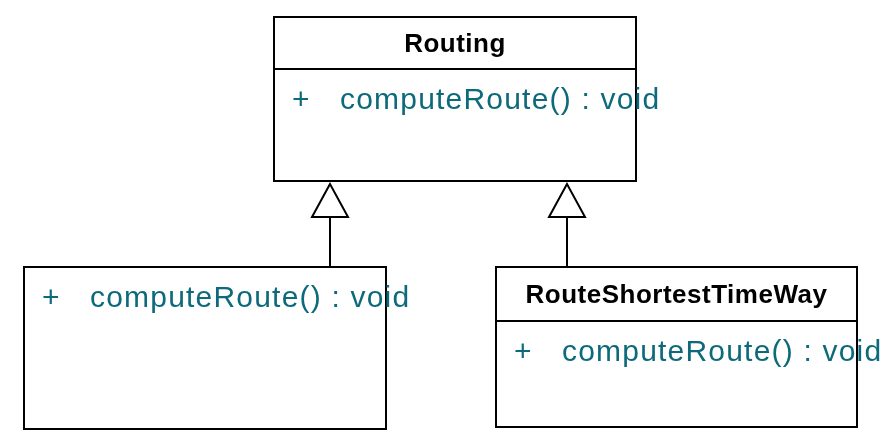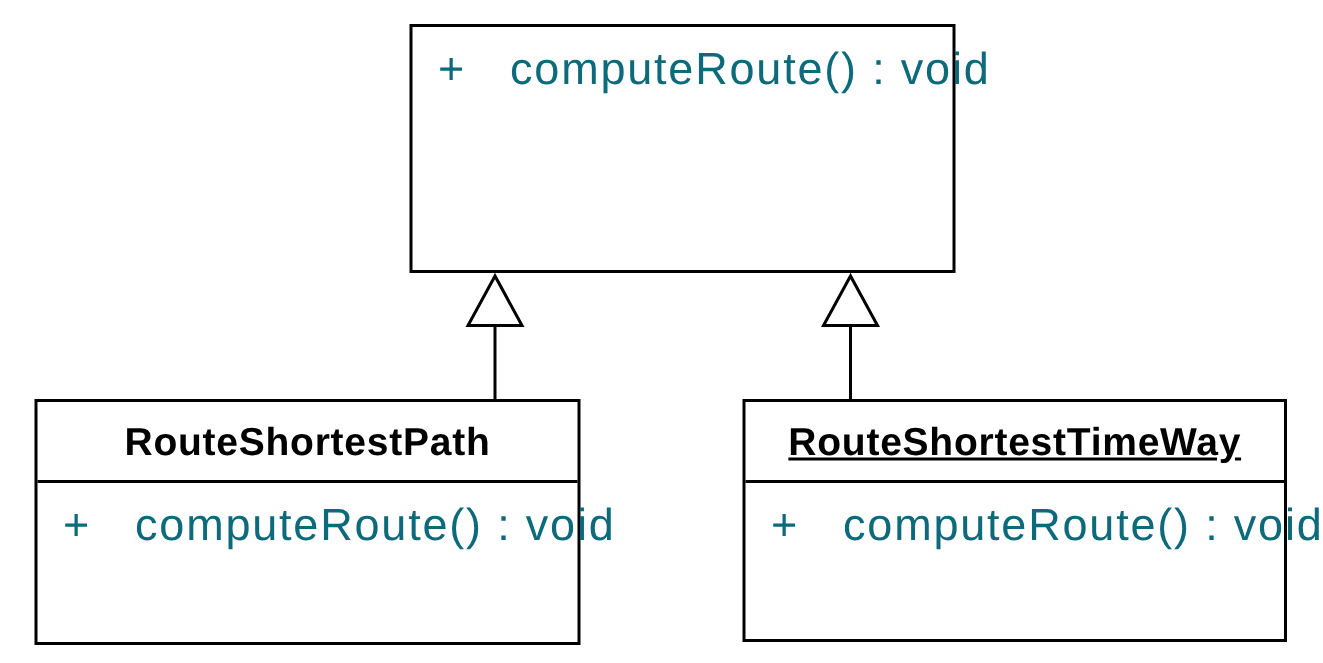--- a/index.html
+++ b/index.html
@@ -40,21 +40,21 @@
     justify-content: center;
     border-bottom: 2px solid var(--border, #000000);
     font-weight: bold;
     font-size: 26px;
     letter-spacing: 0.5px;
     color: var(--class-title, #000000);
     white-space: nowrap;
   }
   .routing .class-title       { height: 50px; }
   .shortest-path .class-title { height: 52px; }
-  .shortest-time .class-title { height: 52px; text-decoration: underline; }
+  .shortest-time .class-title { height: 52px; }
 
   .class-methods {
     padding: 14px 0 0 17px;
     white-space: nowrap;
   }
   .method-row {
     font-size: 30px;
     letter-spacing: 1.2px;
     color: var(--method-text, #0d6a7a);
     line-height: 30px;
@@ -75,31 +75,31 @@
       <line x1="330" y1="216" x2="330" y2="267" stroke="#000000" stroke-width="2"></line>
       <polygon points="330,184 312,217 348,217" fill="#ffffff" stroke="#000000" stroke-width="2"></polygon>
     </g>
     <g>
       <line x1="567" y1="216" x2="567" y2="267" stroke="#000000" stroke-width="2"></line>
       <polygon points="567,184 549,217 585,217" fill="#ffffff" stroke="#000000" stroke-width="2"></polygon>
     </g>
   </svg>
 
   <div class="class-box routing">
+    <div class="class-title">
+      <span>Routing</span>
+    </div>
     <div class="class-methods">
       <div class="method-row">
         <span class="method-visibility">+</span><span class="method-signature">computeRoute() : void</span>
       </div>
     </div>
   </div>
 
   <div class="class-box shortest-path">
-    <div class="class-title">
-      <span>RouteShortestPath</span>
-    </div>
     <div class="class-methods">
       <div class="method-row">
         <span class="method-visibility">+</span><span class="method-signature">computeRoute() : void</span>
       </div>
     </div>
   </div>
 
   <div class="class-box shortest-time">
     <div class="class-title">
       <span>RouteShortestTimeWay</span>

